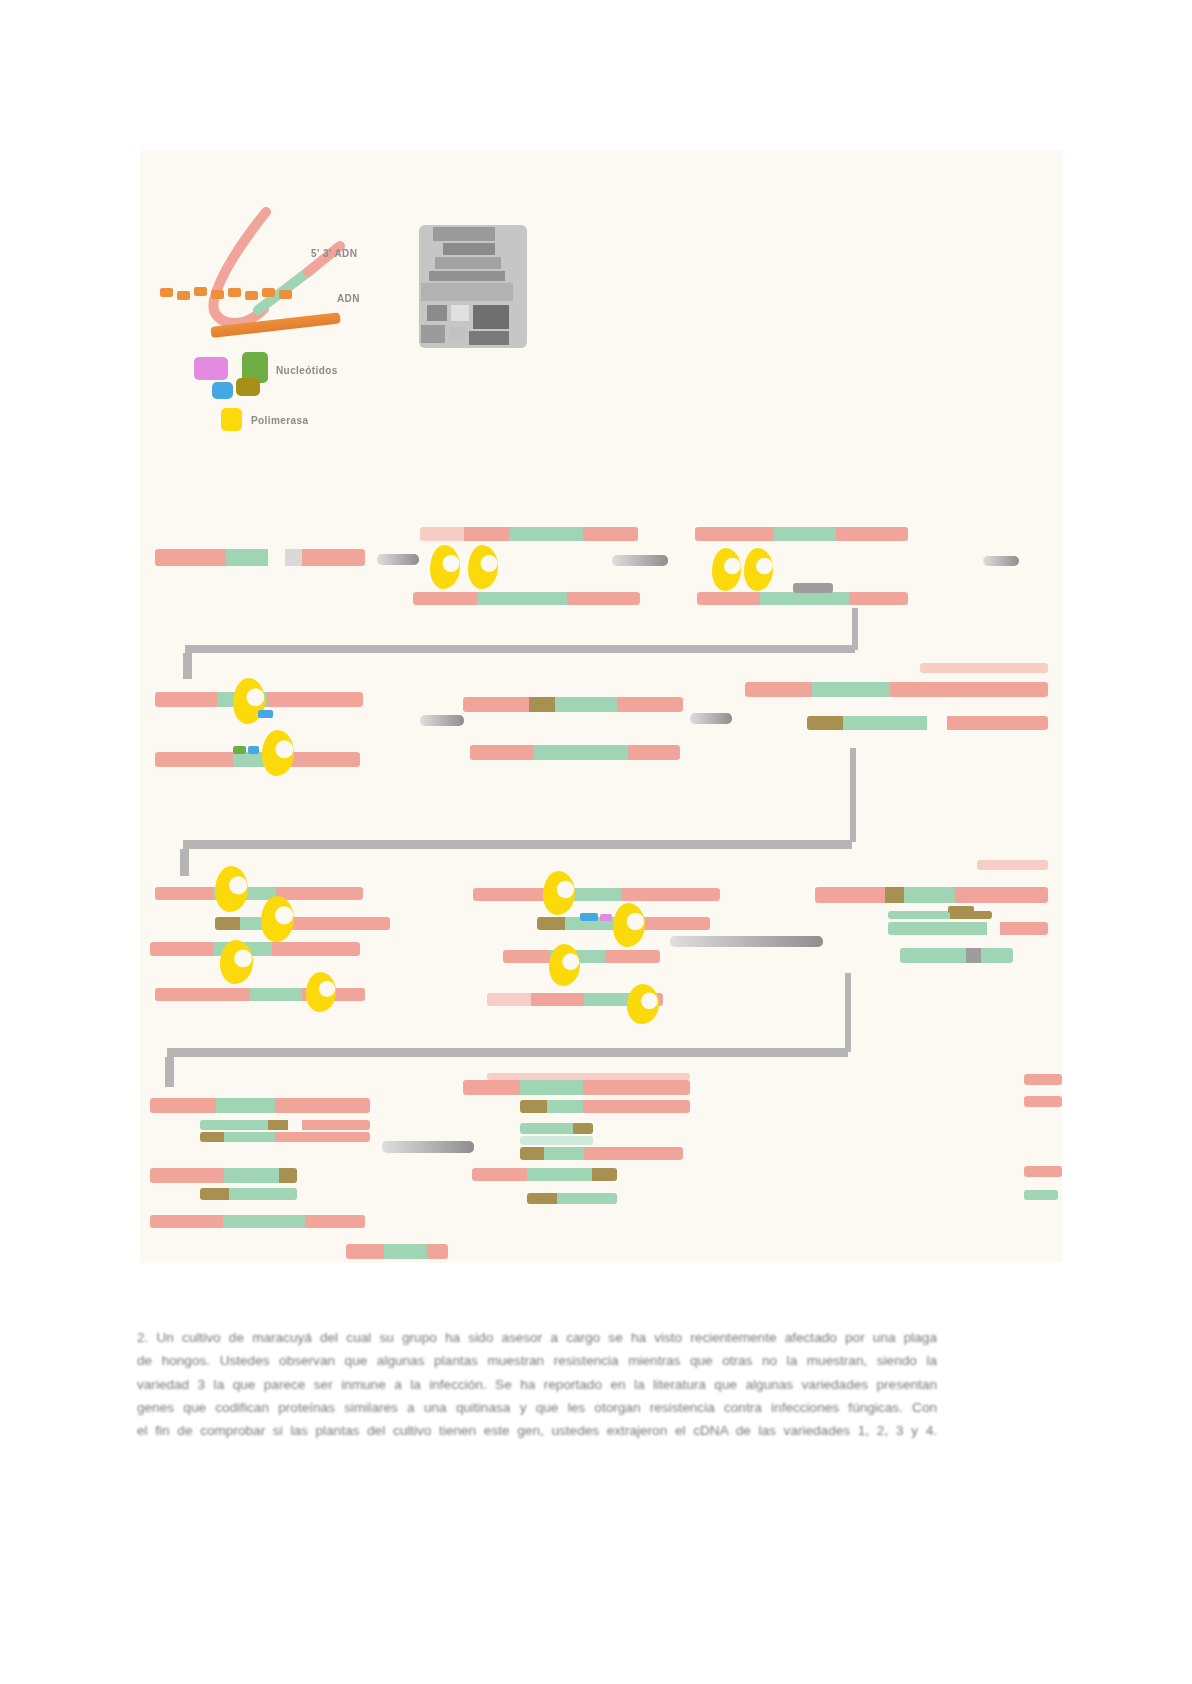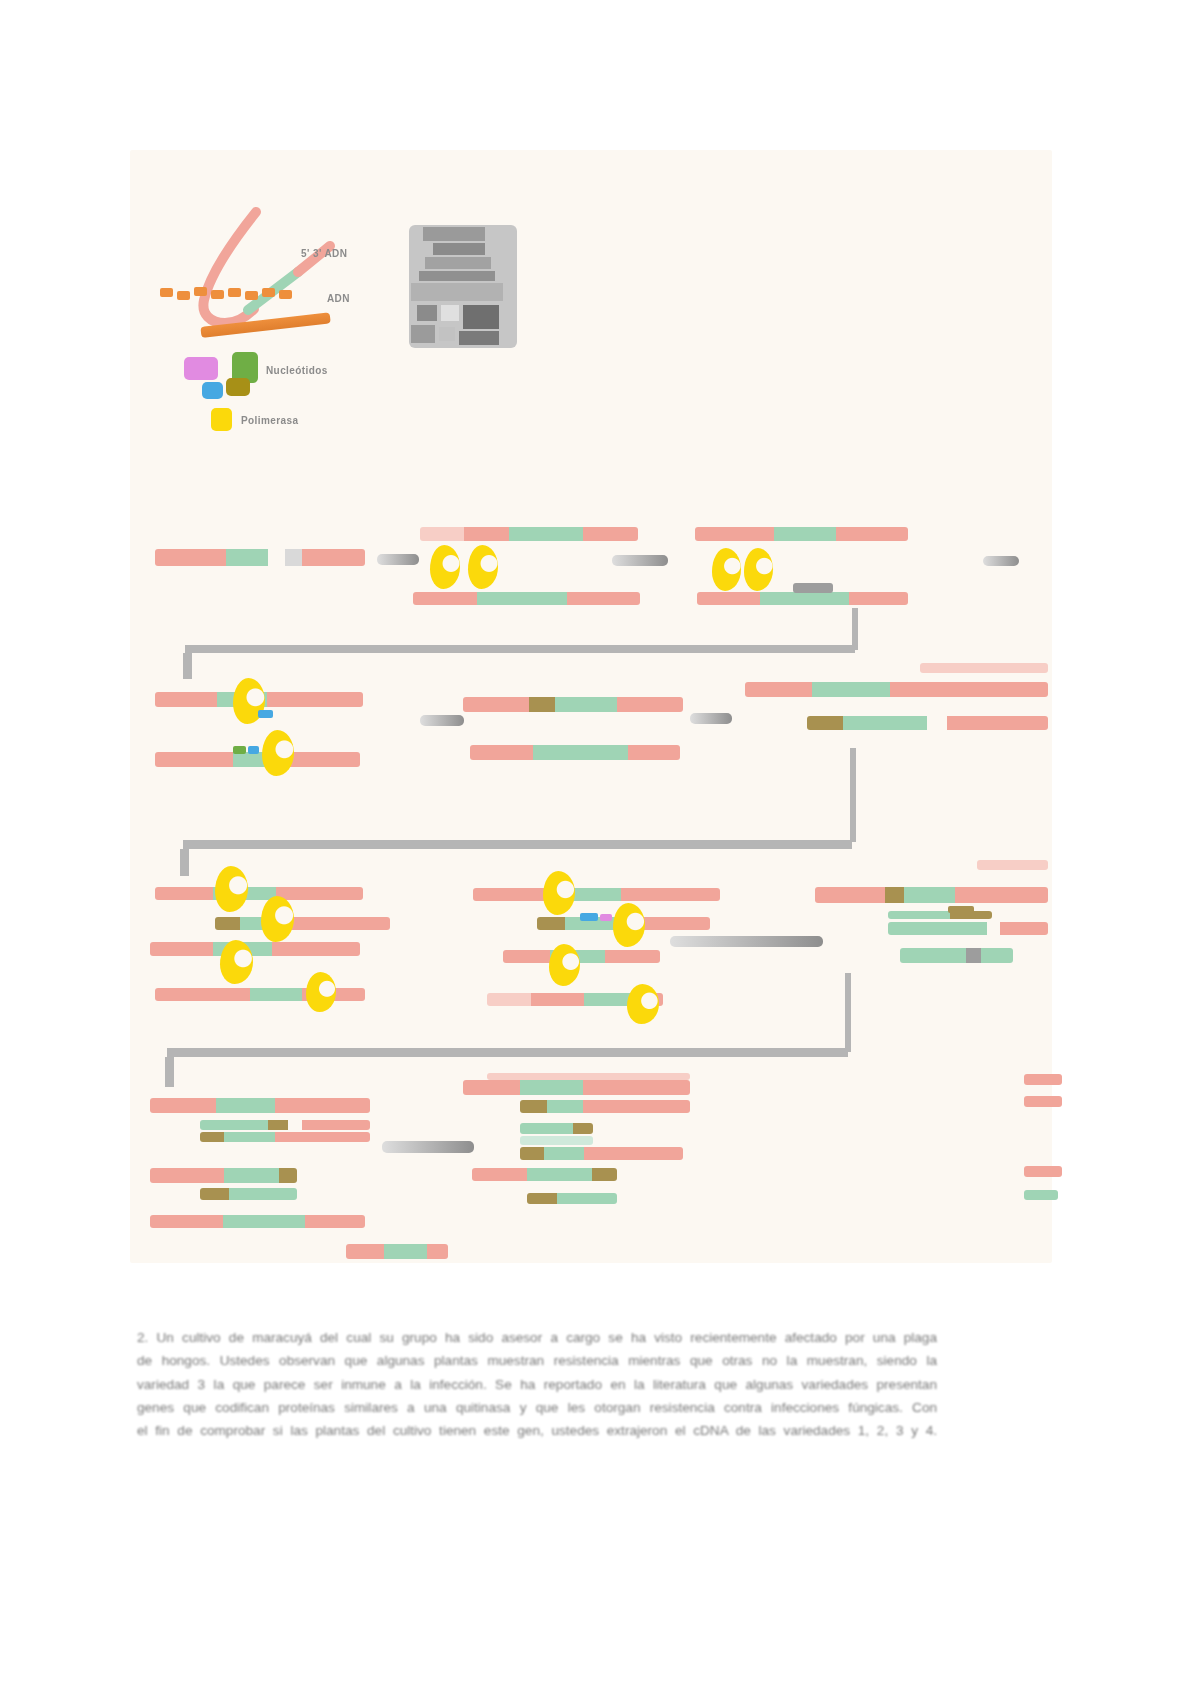--- a/index.html
+++ b/index.html
@@ -1,18 +1,18 @@
 <!DOCTYPE html>
 <html style="--salmon: #F1A59A; --salmonlt: #F7CEC6; --green: #9FD4B5; --greenlt: #CFE9DB; --olive: #A89150; --olive2: #A79017; --yellow: #FBD90B; --orange: #EE8F3C; --magenta: #E18BE1; --green2: #6FAE45; --blue: #46A8E2; --conngray: #B5B5B5; --arrowdark: #8E8E8E; --cream: #FCF8F2; --ltgray: #D9D9D9; --gray: #9D9D9D; --textgray: #8B8B8B;"><head>
 <meta charset="utf-8">
 <style>
   html,body{margin:0;padding:0;background:#ffffff;}
   .page{position:relative;width:1192px;height:1684px;background:#ffffff;overflow:hidden;
         font-family:"Liberation Sans", sans-serif;}
-  .panel{position:absolute;left:130px;top:150px;width:922px;height:1113px;border-radius:2px;}
+  .panel{position:absolute;left:140px;top:150px;width:922px;height:1113px;border-radius:2px;}
   #diagram-layer{position:absolute;left:0;top:0;width:1192px;height:1684px;pointer-events:none;}
   .bar{position:absolute;display:flex;border-radius:3px;overflow:hidden;}
   .bar span{display:block;height:100%;}
   .blob{position:absolute;border-radius:48% 52% 55% 45% / 55% 50% 50% 45%;
         background:radial-gradient(circle at 70% 42%, var(--cream) 0 24%, var(--yellow) 27%);}
   .arrow{position:absolute;border-radius:5px;background:linear-gradient(to right,#dedede,var(--arrowdark));}
   .conn{position:absolute;background:var(--conngray);}
   .fleck{position:absolute;border-radius:2px;}
   .dash{position:absolute;border-radius:2px;background:var(--orange);}
   .lblock{position:absolute;border-radius:5px;}

